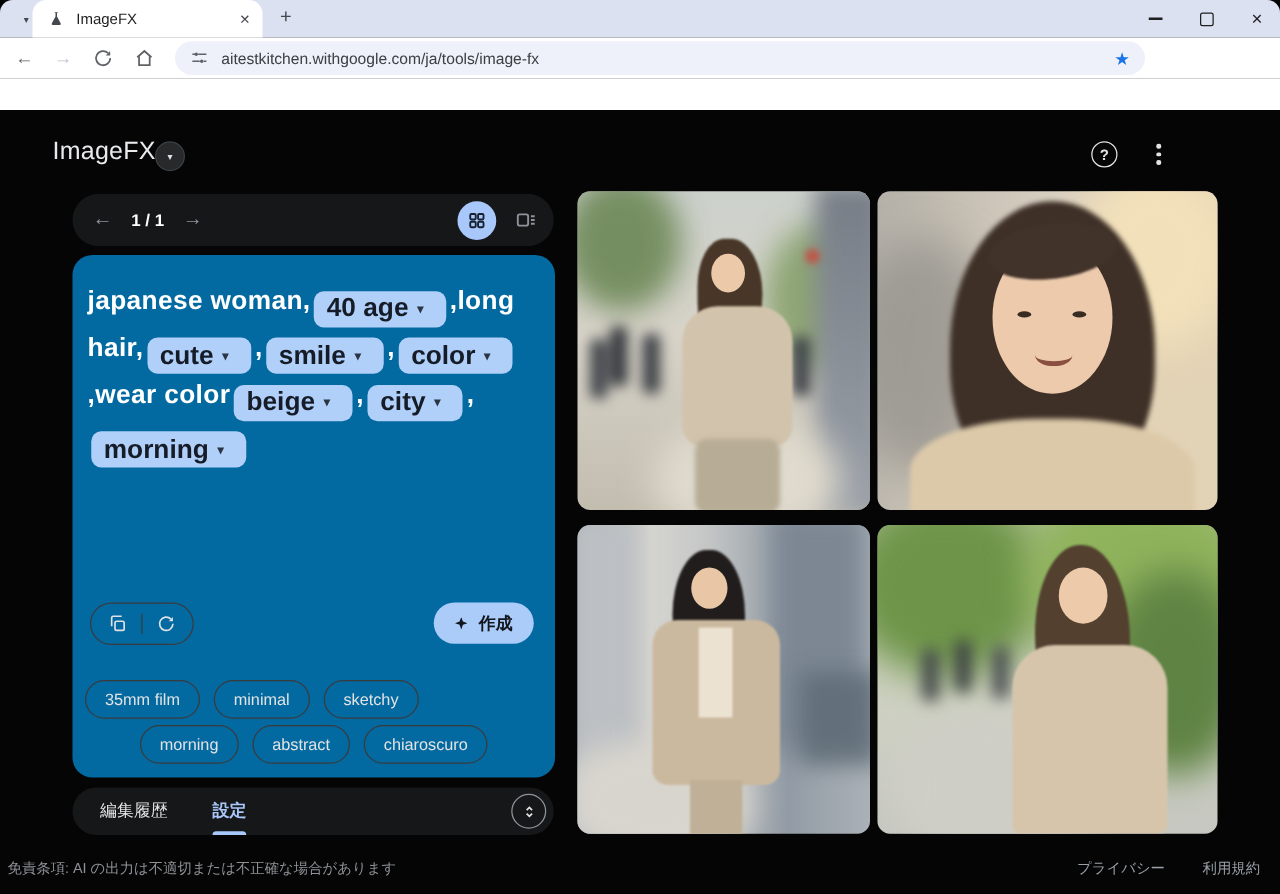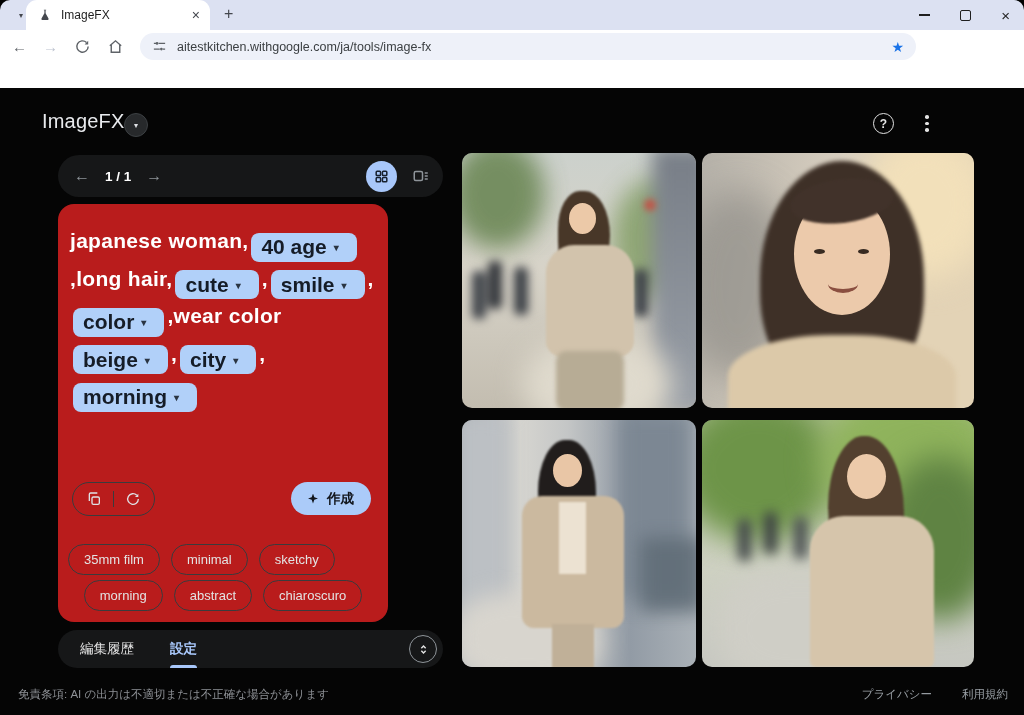--- a/index.html
+++ b/index.html
@@ -41,21 +41,21 @@
   .pager{position:absolute;left:58px;top:67px;width:385px;height:42px;background:#161718;border-radius:21px;display:flex;align-items:center;padding:0 7px 0 16px;box-sizing:border-box;}
   .pager-arrow{color:#8e9499;font-size:16px;line-height:1;}
   .pager-count{color:#ffffff;font-weight:bold;font-size:13.5px;margin:0 15px;}
   .view-toggle{margin-left:auto;display:flex;align-items:center;gap:9px;}
   .vt-grid{width:31px;height:31px;border-radius:50%;background:#a8c7fa;display:flex;align-items:center;justify-content:center;color:#17202e;}
   .vt-grid svg{width:15px;height:15px;}
   .vt-split{color:#8e9499;width:30px;height:30px;display:flex;align-items:center;justify-content:center;}
   .vt-split svg{width:18px;height:18px;}
 
   
-  .card{position:absolute;left:58px;top:116px;width:330px;height:418px;background:#b91c1c;border-radius:16px;}
+  .card{position:absolute;left:58px;top:116px;width:386px;height:418px;background:#0369a1;border-radius:16px;}
   .prompt{position:absolute;left:12px;right:14px;top:20px;font-size:21px;font-weight:bold;color:#fff;line-height:33px;}
   .ptext{color:#fff;letter-spacing:.3px;}
   .pchip{display:inline-flex;align-items:center;gap:7px;background:#b1d0f9;color:#151c27;border-radius:8px;padding:0 18px 1px 10px;margin:0 3px;height:28px;vertical-align:-6px;}
   .pchip .caret{font-size:10px;color:#2a3442;transform:translateY(1px);}
   .action-pill{position:absolute;left:14px;top:278px;height:34px;border:1px solid #3a3b3d;border-radius:18px;display:flex;align-items:center;padding:0 13px;gap:11px;color:#dfe1e5;box-sizing:border-box;}
   .action-pill svg{width:16px;height:16px;display:block;}
   .ap-div{width:1px;height:16px;background:#3a3b3d;}
   .create-btn{position:absolute;right:17px;top:278px;height:33px;background:#abcbf9;border-radius:17px;display:flex;align-items:center;gap:9px;padding:0 17px;color:#11151c;font-size:13.5px;font-weight:bold;box-sizing:border-box;}
   .sparkle{width:10px;height:10px;background:#11151c;clip-path:polygon(50% 0,63% 37%,100% 50%,63% 63%,50% 100%,37% 63%,0 50%,37% 37%);}
   .sugg-row{position:absolute;left:10px;right:10px;display:flex;gap:11px;}
@@ -67,21 +67,21 @@
 
   
   .tabsbar{position:absolute;left:58px;top:542px;width:385px;height:38px;background:#161718;border-radius:19px;display:flex;align-items:center;padding:0 6px 0 22px;box-sizing:border-box;}
   .ptab{font-size:13.5px;color:#e3e3e3;height:100%;display:flex;align-items:center;position:relative;}
   .ptab-active{color:#a8c7fa;font-weight:bold;margin-left:36px;}
   .ptab-active::after{content:"";position:absolute;left:0;right:0;bottom:0;height:3px;background:#a8c7fa;border-radius:3px 3px 0 0;}
   .expander{margin-left:auto;width:28px;height:28px;border:1px solid #8e9499;border-radius:50%;display:flex;align-items:center;justify-content:center;color:#e3e3e3;box-sizing:border-box;}
   .expander svg{width:13px;height:13px;}
 
   
-  .footer-disclaimer{position:absolute;left:18px;top:599px;font-size:11.5px;color:#8e9196;}
+  .footer-disclaimer{position:absolute;left:6px;top:599px;font-size:11.5px;color:#8e9196;}
   .footer-links{position:absolute;right:16px;top:599px;display:flex;gap:30px;font-size:11.5px;color:#9aa0a6;}
 
   
   .grid{position:absolute;left:462px;top:65px;width:512px;height:514px;}
   .photo{position:absolute;border-radius:10px;overflow:hidden;}
   .photo div{position:absolute;}
   .ph1{left:0;top:0;width:234px;height:255px;background:linear-gradient(180deg,#ccd1cc 0%,#d7d3c8 45%,#c3bdb0 100%);}
   .ph2{left:240px;top:0;width:272px;height:255px;background:linear-gradient(100deg,#b5b1a9 0%,#d8cfc0 45%,#e3d3b6 80%);}
   .ph3{left:0;top:267px;width:234px;height:247px;background:linear-gradient(90deg,#a0a7ae 0%,#d6d5d0 25%,#c4c6c6 45%,#929ba5 72%,#aab1b7 100%);}
   .ph4{left:240px;top:267px;width:272px;height:247px;background:linear-gradient(180deg,#b4c29a 0%,#ced1c2 60%,#c6c7c1 100%);}

